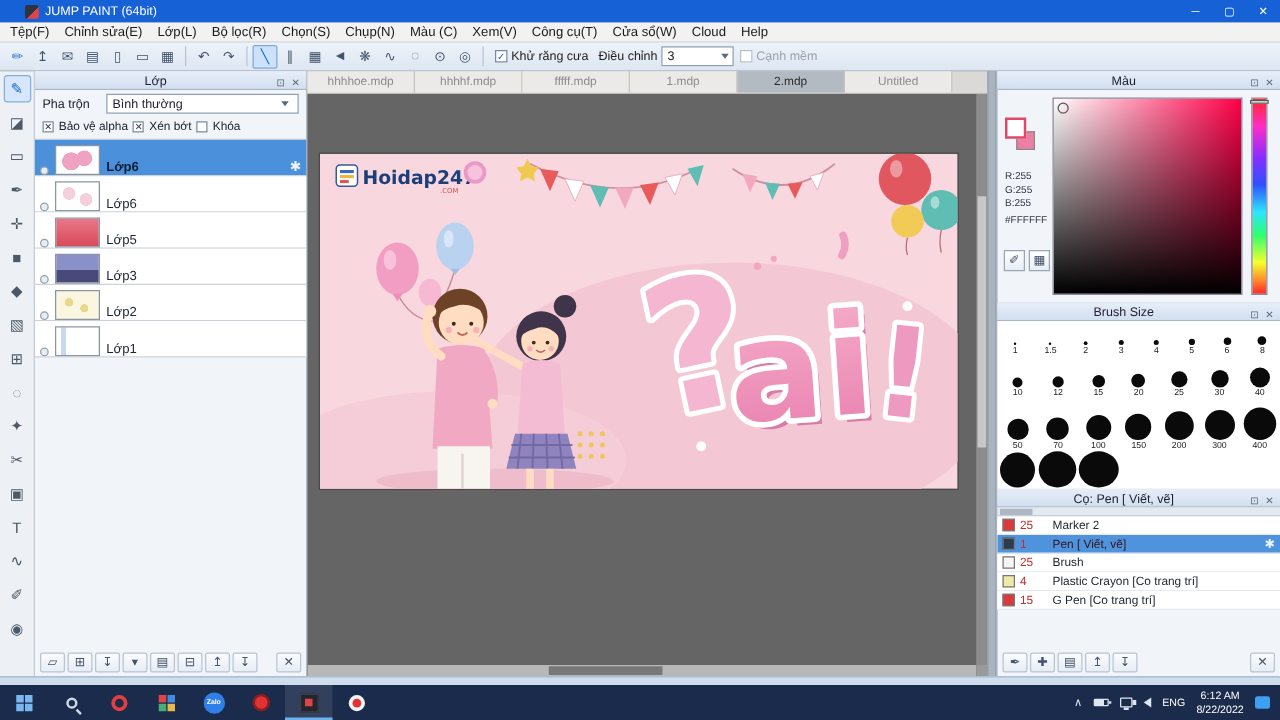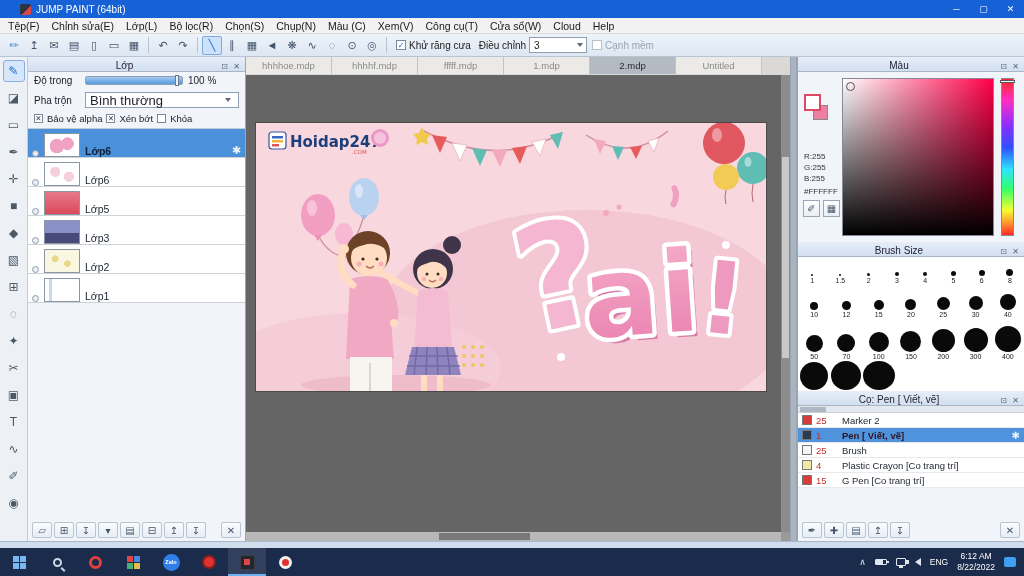--- a/index.html
+++ b/index.html
@@ -40,21 +40,21 @@
   .phead{height:15px;background:linear-gradient(180deg,#e7eef8,#d2dff0);border-bottom:1px solid #aab6c4;display:flex;align-items:flex-end;padding:0 3px;font-size:10px;color:#223}
   .ph-t{flex:1;text-align:center}
   .ph-i{width:11px;text-align:center;font-size:8px;color:#5a6a7a;margin-left:1px}
 
   
   .layers{position:absolute;left:28px;top:57px;width:218px;height:484px;background:#f1f4f8;border-right:1px solid #9aa6b2}
   .lp-row{display:flex;align-items:center;padding:3px 6px;font-size:10px;color:#223;gap:5px}
   .lp-label{width:46px;flex:none}
   .sl{width:98px;height:9px;border:1px solid #8fa0b2;background:linear-gradient(180deg,#a6c8ee,#549be0);border-radius:2px;position:relative;flex:none}
   .sl-thumb{position:absolute;right:3px;top:-2px;width:4px;height:11px;background:#eef2f8;border:1px solid #6a7a8a}
-  .dd{flex:1;height:16px;background:#fff;border:1px solid #8fa0b2;display:flex;align-items:center;padding:0 4px;font-size:13px}
+  .dd{flex:1;height:16px;background:#fff;border:1px solid #8fa0b2;display:flex;align-items:center;padding:0 4px;font-size:10px}
   .xopts{display:flex;align-items:center;gap:4px;padding:2px 6px 4px;font-size:9.5px;color:#223;border-bottom:1px solid #c3ccd6}
   .xb{width:9px;height:9px;border:1px solid #7a8a9a;background:#fff;font-size:7.5px;line-height:8px;text-align:center;color:#334;flex:none}
   .lrow{height:29px;display:flex;align-items:flex-end;border-bottom:1px solid #ccd2d8;background:#fff;padding:0 4px;gap:5px}
   .lrow.sel{background:#4a90da}
   .eye{width:7px;height:7px;border-radius:50%;border:1px solid #90a0b0;background:#e8edf2;flex:none}
   .lthumb{width:36px;height:24px;border:1px solid #8a96a2;flex:none;background:#fff}
   .lname{font-size:10.5px;color:#1c2430}
   .lrow.sel .lname{font-weight:bold;color:#0d2038}
   .lgear{margin-left:auto;color:#eaf2fc;font-size:11px}
   .t1{background-image:radial-gradient(circle at 35% 55%,#f0a2c2 0 28%,transparent 29%),radial-gradient(circle at 66% 44%,#f0a2c2 0 24%,transparent 25%)}
@@ -85,21 +85,21 @@
   
   .vdiv{position:absolute;left:790px;top:57px;width:7px;height:484px;background:#aab4c0;border-left:1px solid #98a4b0;border-right:1px solid #98a4b0}
   .rpanel{position:absolute;left:797px;width:227px;background:#f1f4f8;border-left:1px solid #9aa6b2}
   #colorPanel{top:57px;height:185px}
   #sizePanel{top:242px;height:149px}
   #brushPanel{top:391px;height:150px}
 
   .cp-body{position:relative;height:170px}
   .sw-bg{position:absolute;left:15px;top:33px;width:15px;height:15px;background:#ec7fa4;border:1px solid #888}
   .sw-fg{position:absolute;left:6px;top:22px;width:17px;height:17px;background:#fff;border:2px solid #e04868}
-  .rgb{position:absolute;left:6px;top:80px;font-size:8px;color:#334;line-height:1.35}
+  .rgb{position:absolute;left:6px;top:64px;font-size:8px;color:#334;line-height:1.35}
   .hexv{margin-top:3px}
   .cp-btns{position:absolute;left:5px;top:128px;display:flex;gap:3px}
   .cpb{width:17px;height:17px;border:1px solid #9aa6b2;background:linear-gradient(180deg,#fff,#e8eef5);font-size:10px;color:#44546a;display:flex;align-items:center;justify-content:center}
   .sv{position:absolute;left:44px;top:6px;width:152px;height:158px;border:1px solid #889;background:linear-gradient(180deg,rgba(0,0,0,0),#000),linear-gradient(90deg,#fff,#ff0048)}
   .sv-cur{position:absolute;left:3px;top:3px;width:9px;height:9px;border:1.5px solid #555;border-radius:50%}
   .hue{position:absolute;left:203px;top:6px;width:13px;height:158px;border: 1px solid #889;background:linear-gradient(180deg,#ff2828 0%,#ff2ec4 14%,#8a2eff 30%,#2e50ff 44%,#2ee4ff 58%,#2eff6e 70%,#f4ff2e 84%,#ff8c2e 93%,#ff2828 100%)}
   .hue-cur{position:absolute;left:-2px;top:1px;width:15px;height:3px;background:#fff;border:1px solid #555}
 
   .bs-body{background:#fff;height:134px;overflow:hidden}
   .bs-row{display:flex}
@@ -109,21 +109,21 @@
   .bsl{font-size:7px;color:#222;margin-top:1px}
 
   .bp-scroll{height:7px;background:#e4e9f0;border-bottom:1px solid #c8d0da;position:relative}
   .bp-thumb{position:absolute;left:2px;top:1px;width:26px;height:5px;background:#aeb8c4}
   .brlist{background:#fff}
   .brow{height:15px;display:flex;align-items:center;gap:4px;padding:0 4px;border-bottom:1px solid #e6eaee;font-size:9.5px;background:#fff}
   .brsw{width:10px;height:10px;border:1px solid #777;flex:none}
   .brnum{width:22px;color:#c03030;flex:none}
   .brname{color:#1c242e;white-space:nowrap;overflow:hidden}
   .brow.sel{background:#4f93dc}
-  .brow.sel .brname{font-weight:bold;color:#33121c}
+  .brow.sel .brname{font-weight:normal;color:#33121c}
   .brgear{margin-left:auto;color:#e8f2fc;font-size:10px}
   .bp-bottom{position:absolute;left:4px;right:4px;bottom:3px;display:flex;gap:2px;align-items:center}
 
   
   .statusbar{position:absolute;left:0;right:0;bottom:28px;height:7px;background:#cfdded;border-top:1px solid #a8b8cc}
   .taskbar{position:absolute;left:0;right:0;bottom:0;height:28px;background:#1b2b4b;display:flex;align-items:center;color:#e6edf6}
   .slot{width:38px;height:28px;display:flex;align-items:center;justify-content:center;flex:none}
   .slot.activeapp{background:rgba(255,255,255,.10);box-shadow:inset 0 -2px 0 #6cb2f0}
   .win-logo{display:grid;grid-template-columns:6px 6px;grid-template-rows:6px 6px;gap:1px}
   .win-logo i{background:#7ab6f0}
@@ -238,27 +238,20 @@
     <span class="tool">◉</span>
   </div>
 
   <div class="layers">
     <div class="phead">
       <span class="ph-t">Lớp</span>
       <span class="ph-i">⊡</span>
       <span class="ph-i">✕</span>
     </div>
     <div class="lp-row">
-      <span class="lp-label">Độ trong</span>
-      <span class="sl">
-          <span class="sl-thumb"></span>
-        </span>
-      <span>100 %</span>
-    </div>
-    <div class="lp-row">
       <span class="lp-label">Pha trộn</span>
       <span class="dd">
         <span>Bình thường</span>
         <span class="dda"></span>
       </span>
     </div>
     <div class="xopts">
       <span class="xb">✕</span>
       <span>Bảo vệ alpha</span>
       <span class="xb">✕</span>

